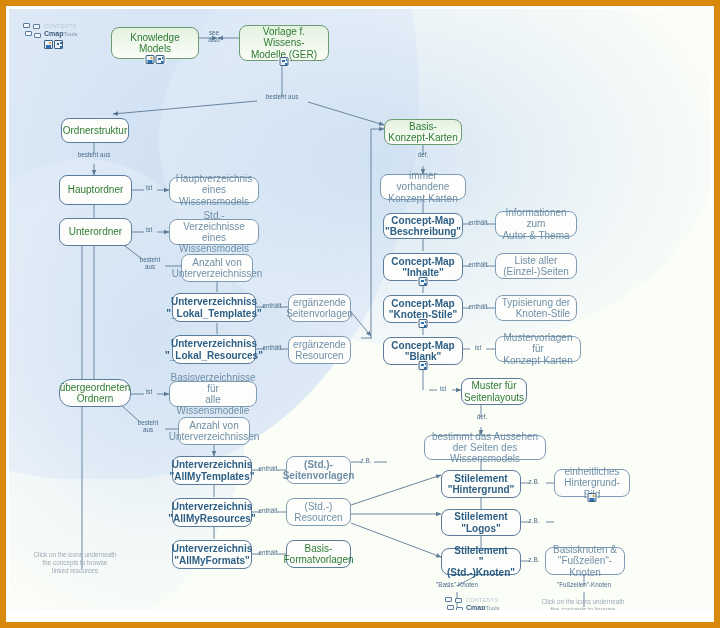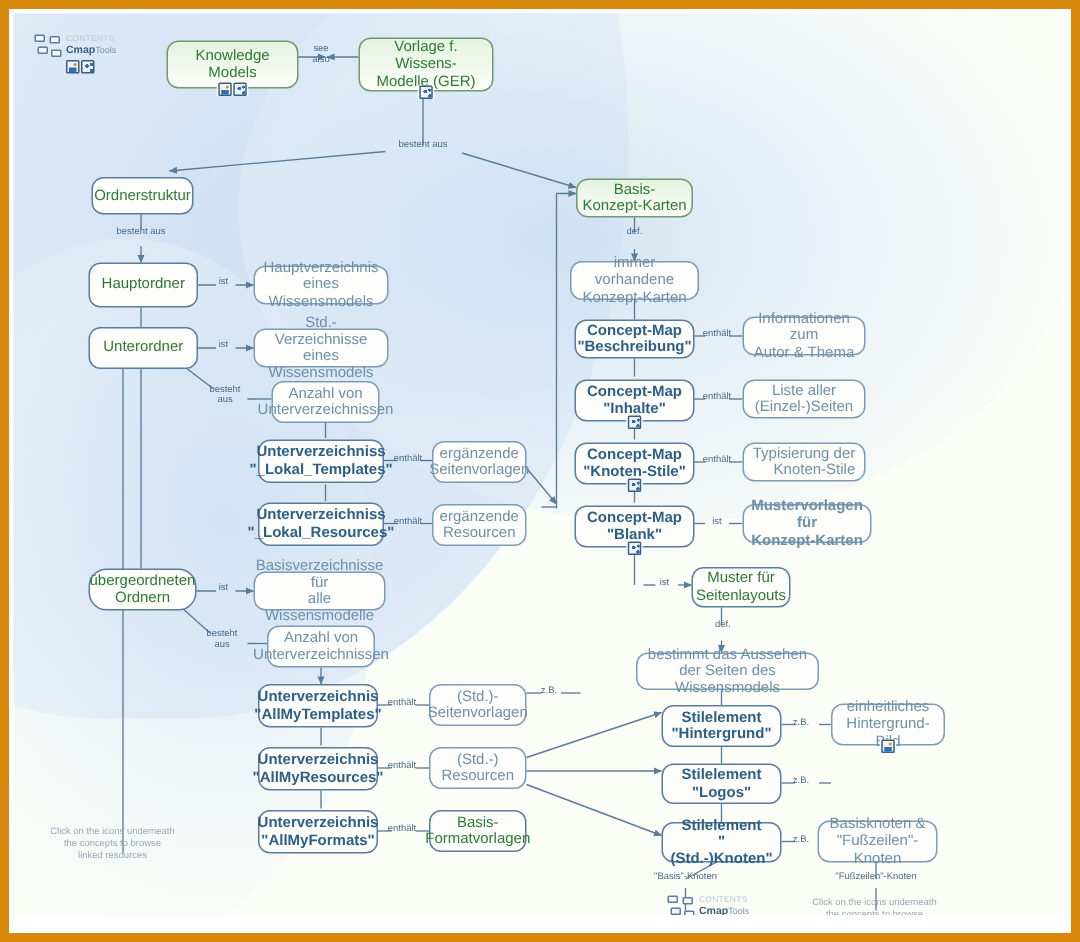--- a/index.html
+++ b/index.html
@@ -402,21 +402,21 @@
     <div class="node bold" style="left:163px; top:489px; width:80px; height:29px;">
       <span class="lbl">Unterverzeichnis
 "AllMyResources"</span>
     </div>
 
     <div class="node bold" style="left:163px; top:531px; width:80px; height:29px;">
       <span class="lbl">Unterverzeichnis
 "AllMyFormats"</span>
     </div>
 
-    <div class="node faint" style="left:277px; top:447px; width:65px; height:28px;">
+    <div class="node faint" style="left:277px; top:447px; width:65px; height:28px;font-weight:bold;">
       <span class="lbl">(Std.)-
 Seitenvorlagen</span>
     </div>
 
     <div class="node faint" style="left:277px; top:489px; width:65px; height:28px;">
       <span class="lbl">(Std.-)
 Resourcen</span>
     </div>
 
     <div class="node greentext" style="left:277px; top:531px; width:65px; height:28px;">
@@ -471,21 +471,21 @@
     <div class="node faint" style="left:486px; top:244px; width:82px; height:26px;">
       <span class="lbl">Liste aller
 (Einzel-)Seiten</span>
     </div>
 
     <div class="node faint" style="left:486px; top:286px; width:82px; height:26px;text-align:right;">
       <span class="lbl">Typisierung der
 Knoten-Stile</span>
     </div>
 
-    <div class="node faint" style="left:486px; top:327px; width:86px; height:26px;font-weight:bold;">
+    <div class="node faint" style="left:486px; top:327px; width:86px; height:26px;">
       <span class="lbl">Mustervorlagen für
 Konzept-Karten</span>
     </div>
 
     <div class="node greentext" style="left:452px; top:369px; width:66px; height:27px;">
       <span class="lbl">Muster für
 Seitenlayouts</span>
     </div>
 
     <div class="node faint" style="left:415px; top:426px; width:122px; height:25px;">

